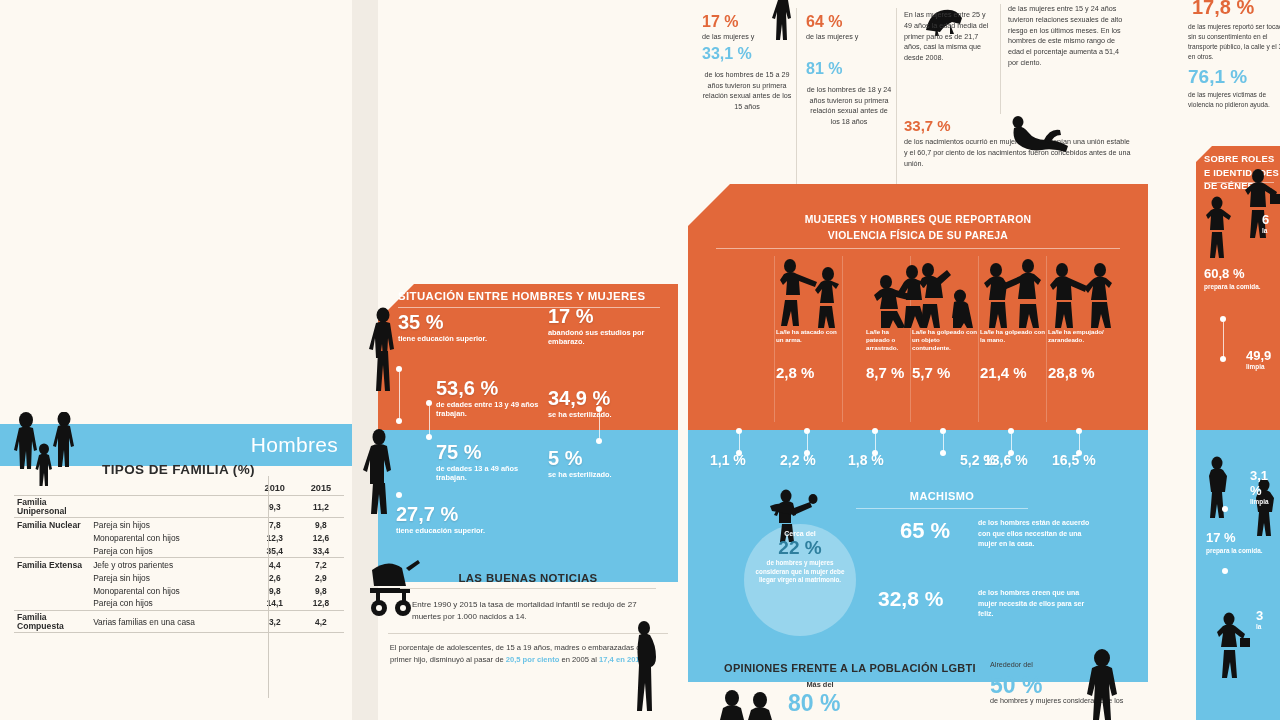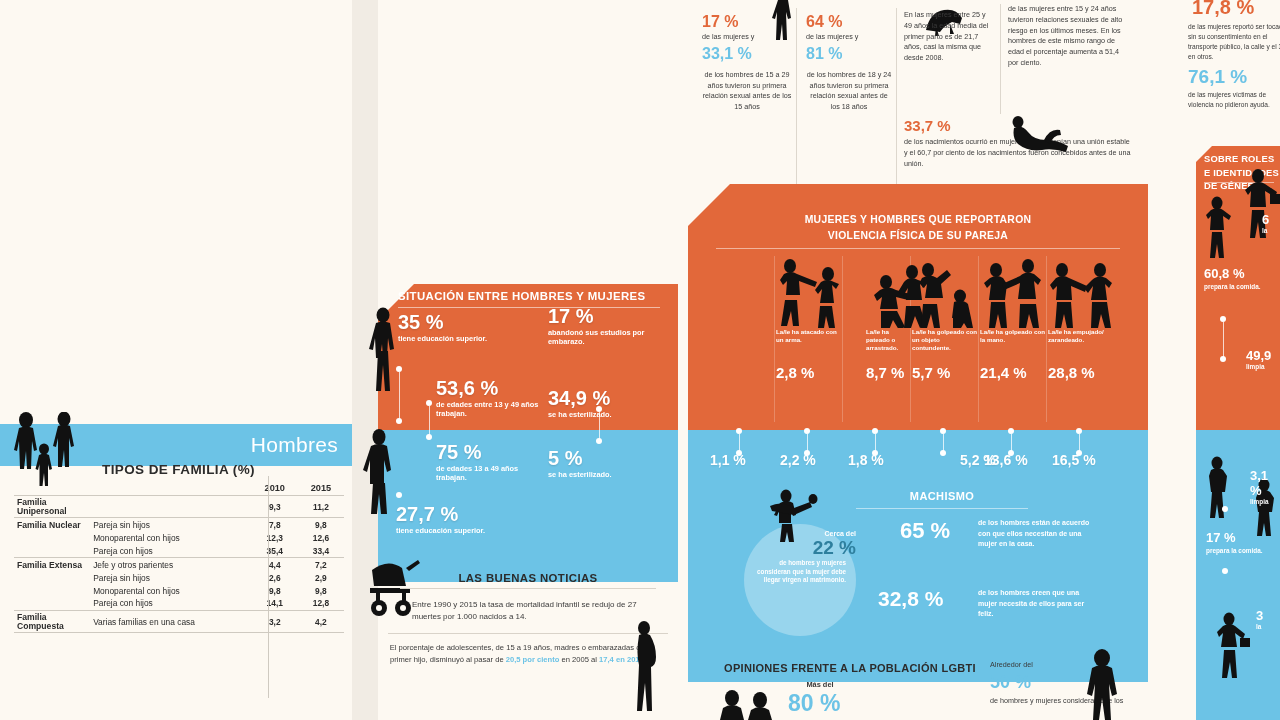--- a/index.html
+++ b/index.html
@@ -115,34 +115,34 @@
 
   
   #machismo-title { left:852px; top:490px; width:180px; text-align:center;
      color:#fff; font-weight:bold; font-size:11px; letter-spacing:.4px;}
   #machismo-rule { left:856px; top:508px; width:172px; height:1px; background:rgba(255,255,255,.5); }
   #mach-65 { left:900px; top:520px; font-size:22px;}
   #mach-328 { left:878px; top:588px; font-size:21px; }
   .mach-txt { position:absolute; left:978px; width:120px; font-size:7px; color:#fff; line-height:1.5; font-weight:bold;}
   #circle-22 { left:744px; top:524px; width:112px; height:112px; border-radius:50%;
      background:rgba(255,255,255,.3); }
-  #c22-inner { left:744px; top:530px; width:112px; text-align:right; color:#fff; }
+  #c22-inner { left:744px; top:530px; width:112px; text-align:center; color:#fff; }
   #c22-inner .pre { font-size:7px; font-weight:bold; }
   #c22-inner .n { font-size:19px; font-weight:bold; color:#2e7f9e;}
   #c22-inner .sub { font-size:6.3px; font-weight:bold; line-height:1.35; padding:0 10px;}
   #sil-carry { left:762px; top:488px; width:56px; height:54px;}
 
   
   #lgbti-title { left:700px; top:662px; width:300px; text-align:center;
      font-size:11px; font-weight:bold; color:#2c2c2c; letter-spacing:.3px;}
   #lgbti-sub { left:760px; top:680px; width:120px; text-align:center; font-size:7.4px; color:#3a3a3a; font-weight:bold;}
   #lgbti-80 { left:788px; top:690px; font-size:23px; font-weight:bold; color:#6cc3e6;}
   #sil-lgbti { left:718px; top:688px; width:66px; height:32px;}
   #alrededor { left:990px; top:660px; width:150px; font-size:7.2px; color:#3a3a3a; line-height:1.5;}
-  #alre-50 { left:990px; top:672px; font-size:18px; font-weight:bold; color:#6cc3e6;}
+  #alre-50 { left:990px; top:672px; font-size:23px; font-weight:bold; color:#6cc3e6;}
   #sil-br-woman { left:1082px; top:648px; width:40px; height:72px;}
 
   
   #right-top { left:1150px; top:0; width:130px; height:160px; background:#fdf9f2;}
   #r-178 { left:1192px; top:-4px; font-size:20px; font-weight:bold; color:#e2683a; }
   #r-178txt { left:1188px; top:22px; width:104px; font-size:6.6px; color:#3a3a3a; line-height:1.5;}
   #r-761 { left:1188px; top:66px; font-size:19px; font-weight:bold; color:#6cc3e6;}
   #r-761txt { left:1188px; top:90px; width:104px; font-size:6.6px; color:#3a3a3a; line-height:1.5;}
 
   #right-orange { left:1196px; top:146px; width:84px; height:284px;
@@ -364,21 +364,21 @@
     <div class="tcell" style="left:14px; top:14px; width:90px;">
       <div class="big o" style="font-size:16px;">17 %</div>
       <div class="txt" style="margin-top:2px;">de las mujeres y</div>
       <div class="big b" style="font-size:16px; margin-top:3px;">33,1 %</div>
       <div class="txt" style="margin-top:8px; text-align:center;">de los hombres de 15 a 29 años tuvieron su primera relación sexual antes de los 15 años</div>
     </div>
 
     <div class="tcell" style="left:118px; top:14px; width:86px;">
       <div class="big o" style="font-size:16px;">64 %</div>
       <div class="txt" style="margin-top:2px;">de las mujeres y</div>
-      <div class="big b" style="font-size:16px; margin-top:3px;">81 %</div>
+      <div class="big b" style="font-size:16px; margin-top:18px;">81 %</div>
       <div class="txt" style="margin-top:8px; text-align:center;">de los hombres de 18 y 24 años tuvieron su primera relación sexual antes de los 18 años</div>
     </div>
 
     <div class="tcell" style="left:216px; top:10px; width:90px;">
       <div class="txt">En las mujeres entre 25 y 49 años la edad media del primer parto es de 21,7 años, casi la misma que desde 2008.</div>
     </div>
 
     <div class="tcell" style="left:320px; top:4px; width:120px;">
       <div class="txt">de las mujeres entre 15 y 24 años tuvieron relaciones sexuales de alto riesgo en los últimos meses. En los hombres de este mismo rango de edad el porcentaje aumenta a 51,4 por ciento.</div>
     </div>

